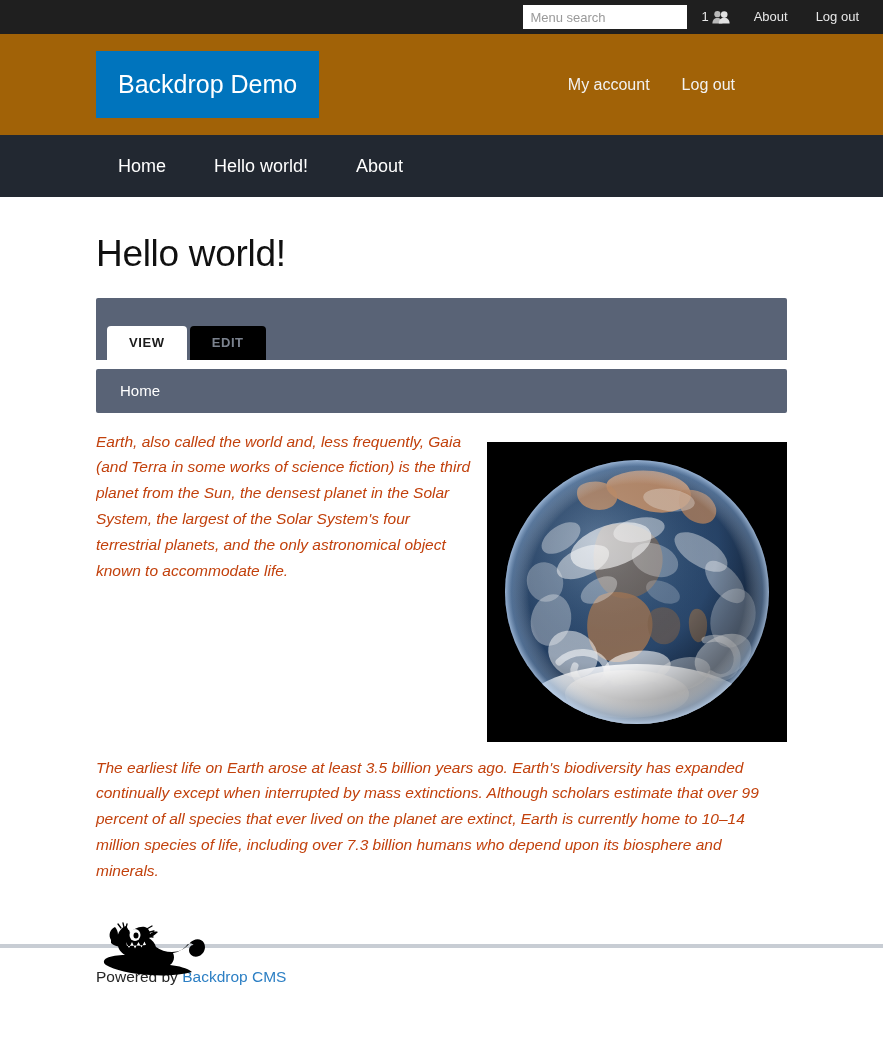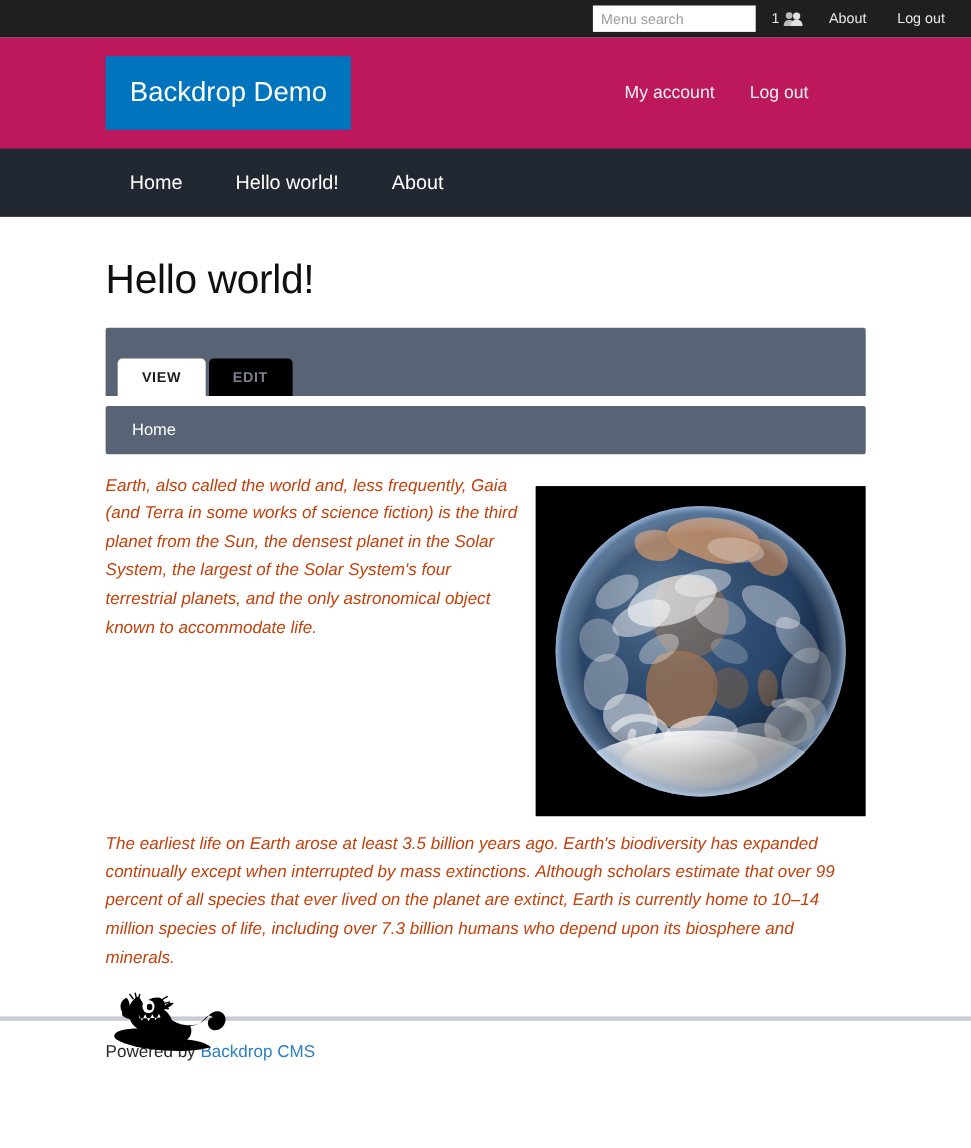--- a/index.html
+++ b/index.html
@@ -36,21 +36,21 @@
     cursor: pointer;
     text-decoration: none;
   }
   .admin-right {
     margin-left: auto;
     display: flex;
     align-items: center;
     gap: 0px;
   }
   .menu-search {
-    width: 148px;
+    width: 164px;
     height: 24px;
     border: 0;
     background: #ffffff;
     font-size: 13px;
     font-family: "Liberation Sans", sans-serif;
     padding: 0 7px;
     color: #14532d;
     outline: none;
   }
   .menu-search::placeholder { color: #9a9a9a; }
@@ -58,21 +58,21 @@
     color: #e8e8e8;
     font-size: 13px;
     padding-left: 14px;
     padding-right: 3px;
     line-height: 34px;
   }
   .people-icon { display: flex; align-items: center; padding-right: 10px; }
 
   
   .site-header {
-    background: #be185d;
+    background: #a16207;
     padding: 0;
     position: relative;
   }
   .header-inner {
     width: 883px;
     padding: 0 96px;
     display: flex;
     align-items: center;
     height: 101px;
   }
@@ -182,21 +182,21 @@
     float: right;
     margin: 13px 0 8px 14px;
     width: 300px; height: 300px;
     background: #000;
     line-height: 0;
   }
   .para-block { overflow: hidden; }
   .para-2 { clear: both; padding-top: 5px; }
 
   
-  .footer-wrap { position: relative; margin-top: 40px; }
+  .footer-wrap { position: relative; margin-top: 60px; }
   .mascot {
     position: absolute;
     left: 96px;
     bottom: 3px;
     z-index: 3;
     line-height: 0;
   }
   .footer-rule {
     width: 883px;
     height: 4px;

